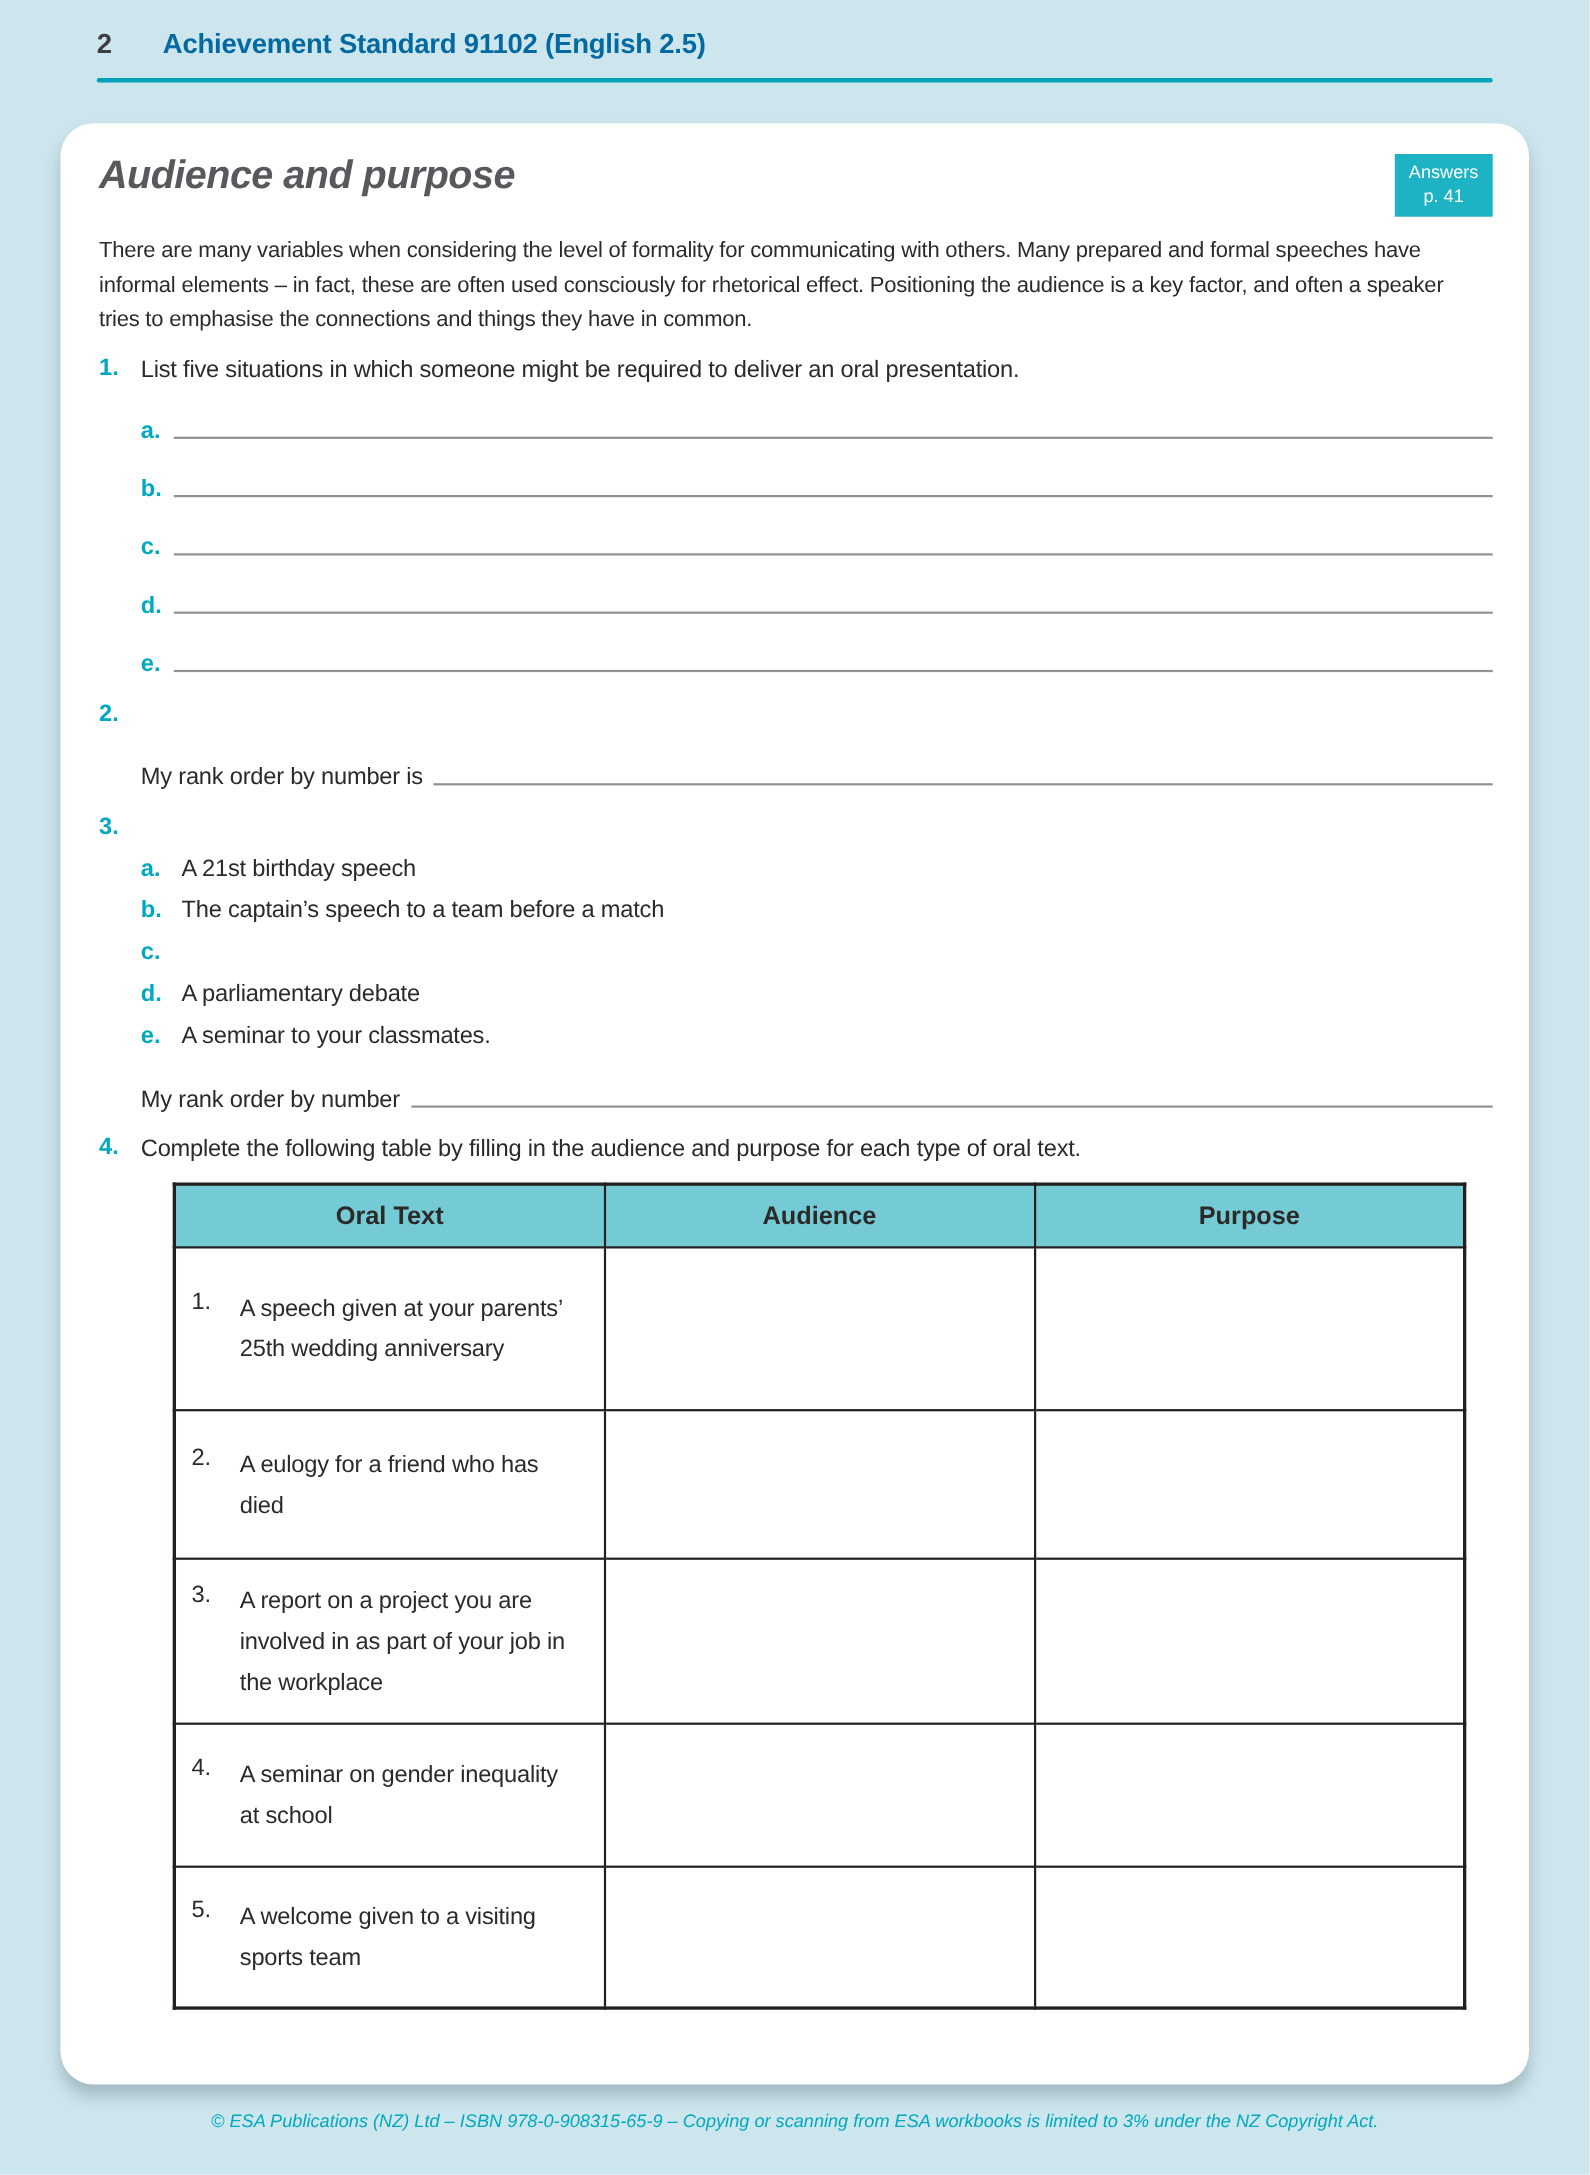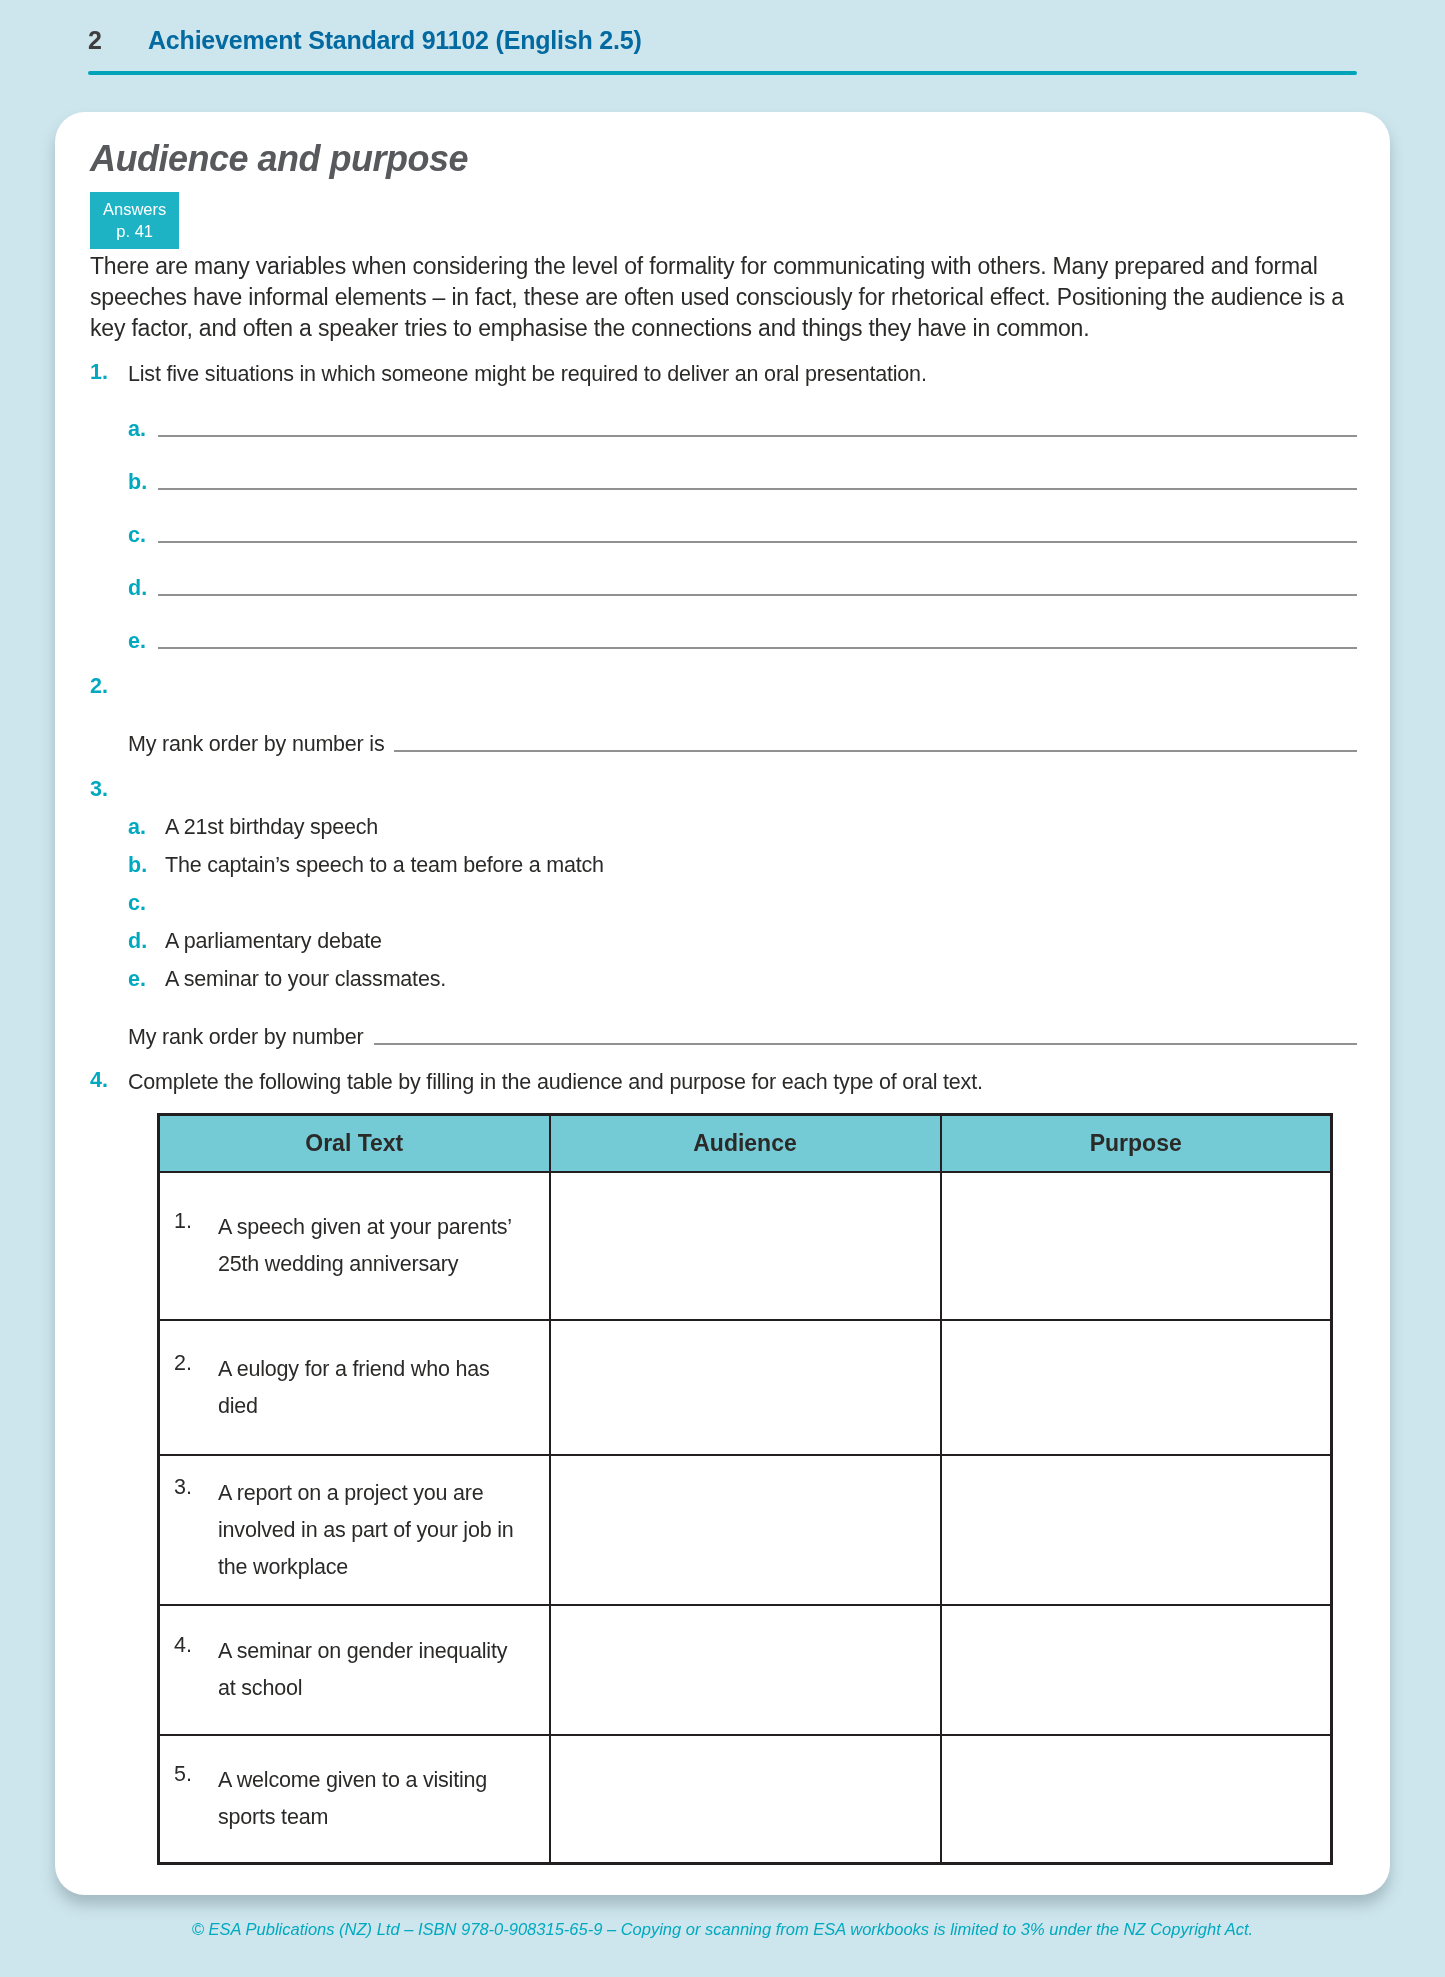--- a/index.html
+++ b/index.html
@@ -16,30 +16,30 @@
   .page-num { font-size:25px; font-weight:bold; color:#3e3e40; width:60px; }
   .page-title { font-size:25px; font-weight:bold; color:#0369a1; letter-spacing:-0.2px; }
   .header-rule { height:4px; background:#00a3b8; margin:16px 0 0 0; border-radius:2px; }
   
   .card {
     position:absolute; left:55px; top:112px; width:1335px; height:1783px;
     background:#ffffff; border-radius:30px;
     box-shadow:0 10px 14px rgba(90,110,120,0.35);
     padding:16px 33px 0 35px; overflow:hidden;
   }
-  .title-row { display:flex; justify-content:space-between; align-items:flex-start;flex-direction:column; }
+  .title-row { display:flex; justify-content:space-between; align-items:flex-start; }
   .section-title {
     font-size:36px; font-weight:bold; font-style:italic;
     color:#58595c; letter-spacing:-0.5px; margin-top:10px;
   }
   .answers-badge {
     background:#1db2c4; color:#ffffff; text-align:center;
     font-size:16.5px; line-height:1.35; padding:6px 13px; margin-top:12px;
   }
-  .intro { font-size:23px; line-height:31px; margin-top:2px; letter-spacing:-0.2px; width:1262px; }
+  .intro { font-size:20px; line-height:31px; margin-top:16px; letter-spacing:-0.2px; width:1262px; }
   
   .q-row { display:flex; margin-top:16px; }
   .q-num { width:38px; flex:none; color:#00a9bf; font-weight:bold; font-size:21.5px; }
   .q-text { font-size:21.5px; letter-spacing:-0.2px; line-height:29px; }
   .blank-row { display:flex; align-items:flex-end; height:53px; margin-left:38px; }
   .blank-letter { color:#00a9bf; font-weight:bold; font-size:21.5px; width:30px; flex:none; }
   .blank-line { flex:1; border-bottom:2px solid #8f9193; margin-bottom:5px; }
   .prompt-row { display:flex; align-items:flex-end; margin-left:38px; margin-top:26px; height:32px; }
   .prompt-text { font-size:21.5px; letter-spacing:-0.2px; flex:none; padding-right:10px; }
   .list-item { display:flex; margin-left:38px; margin-top:13px; }

